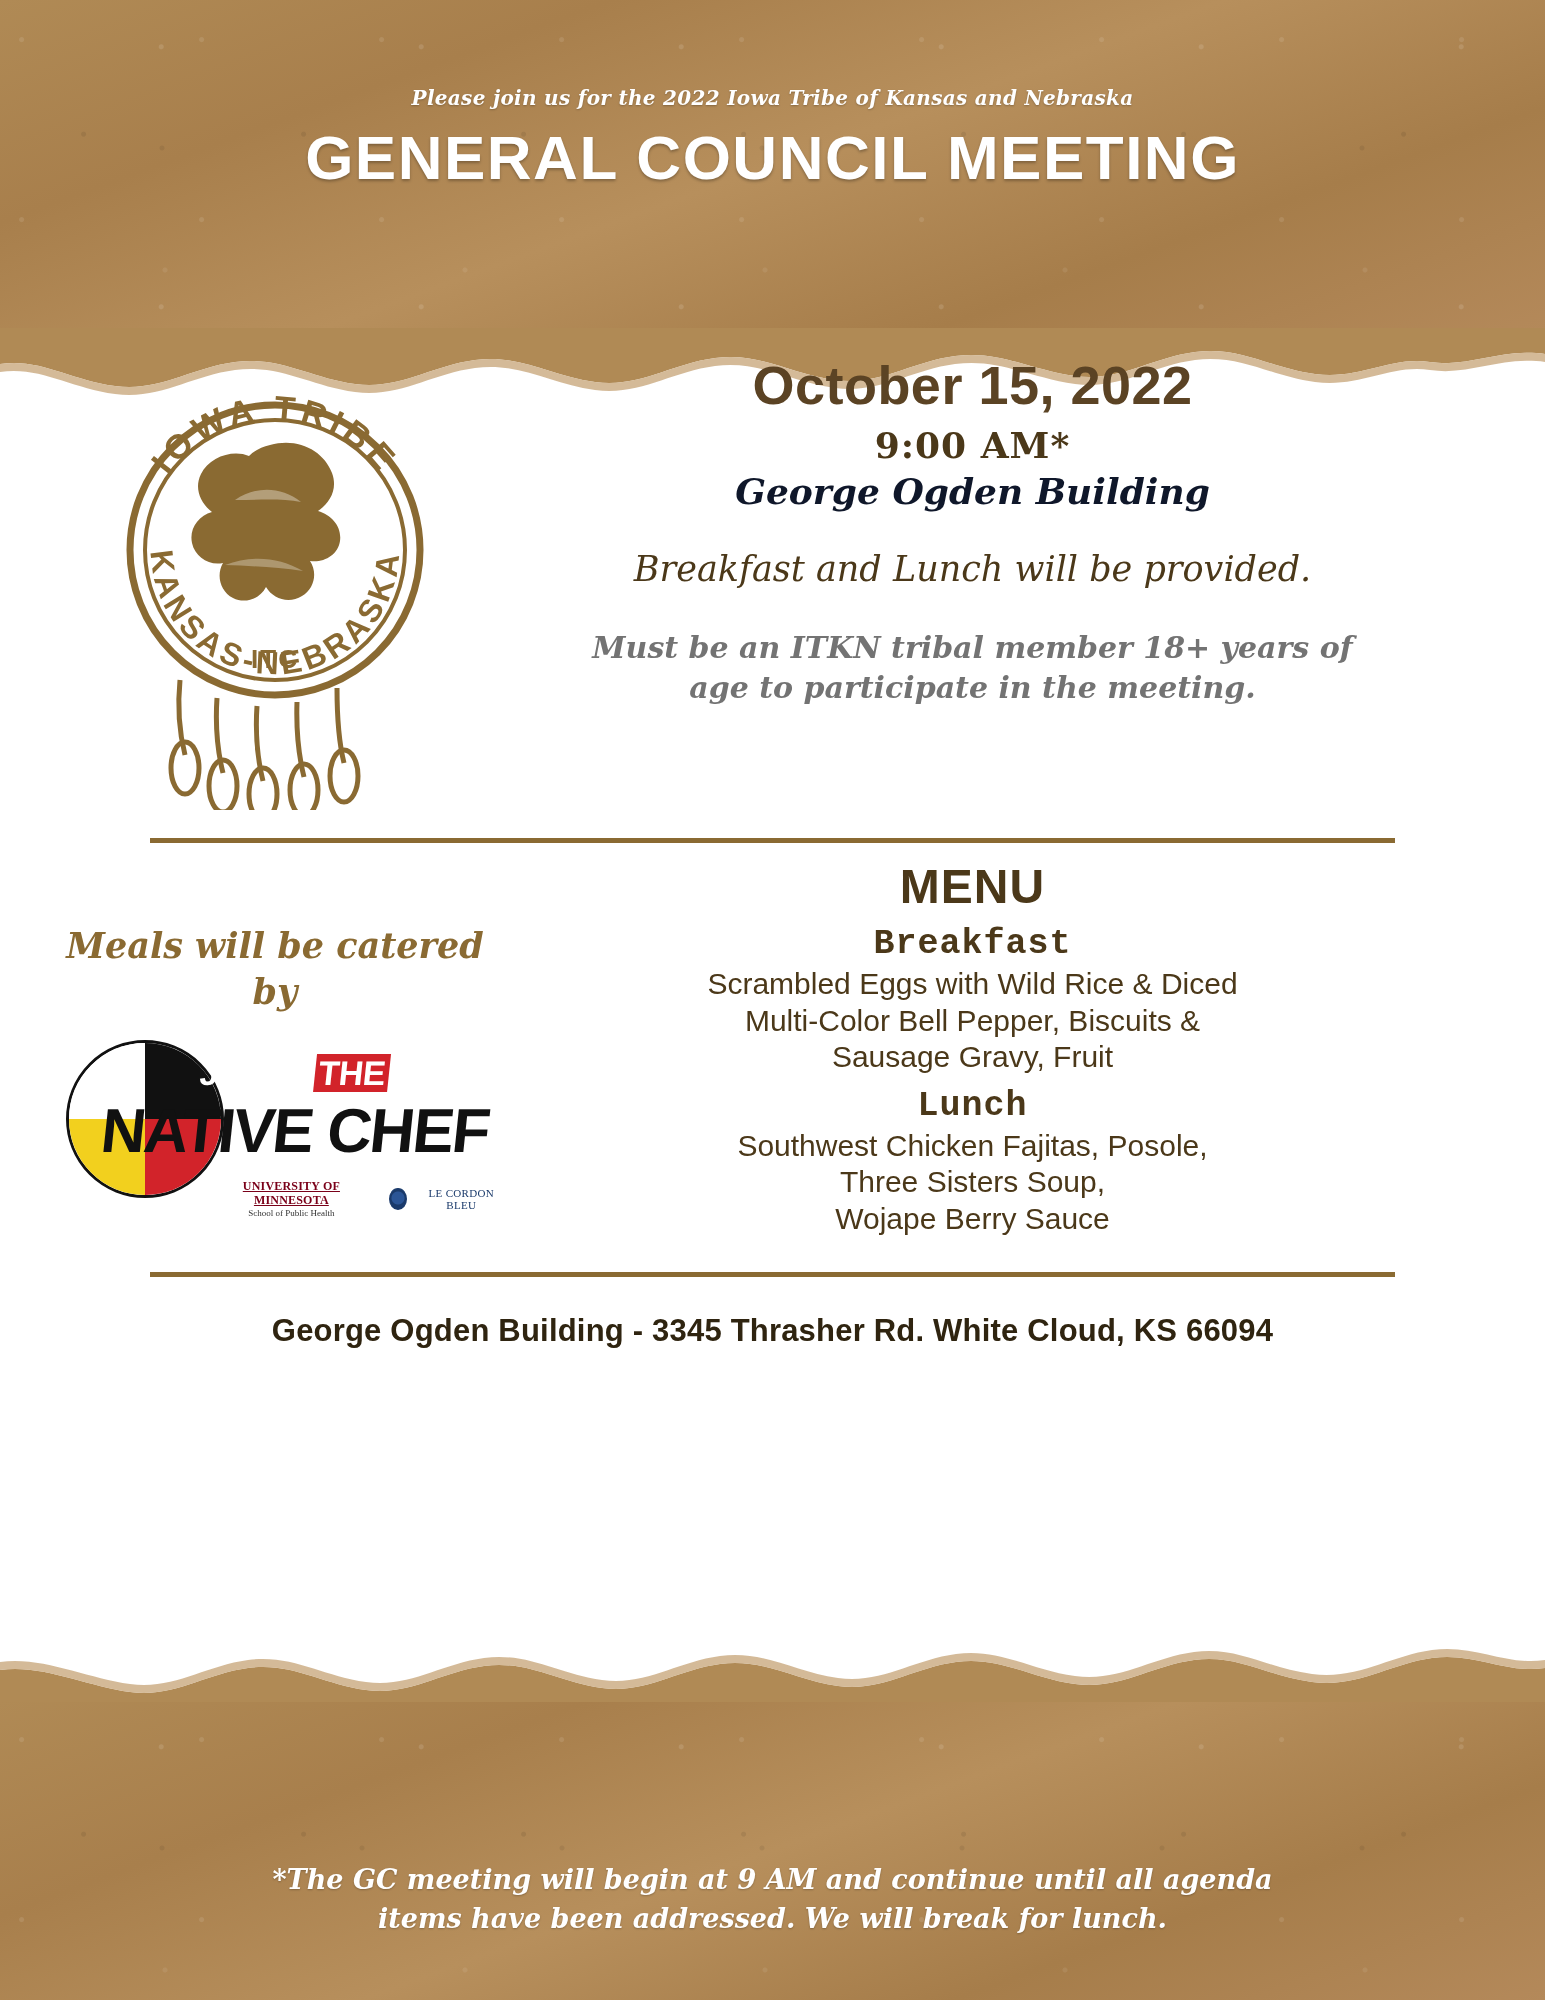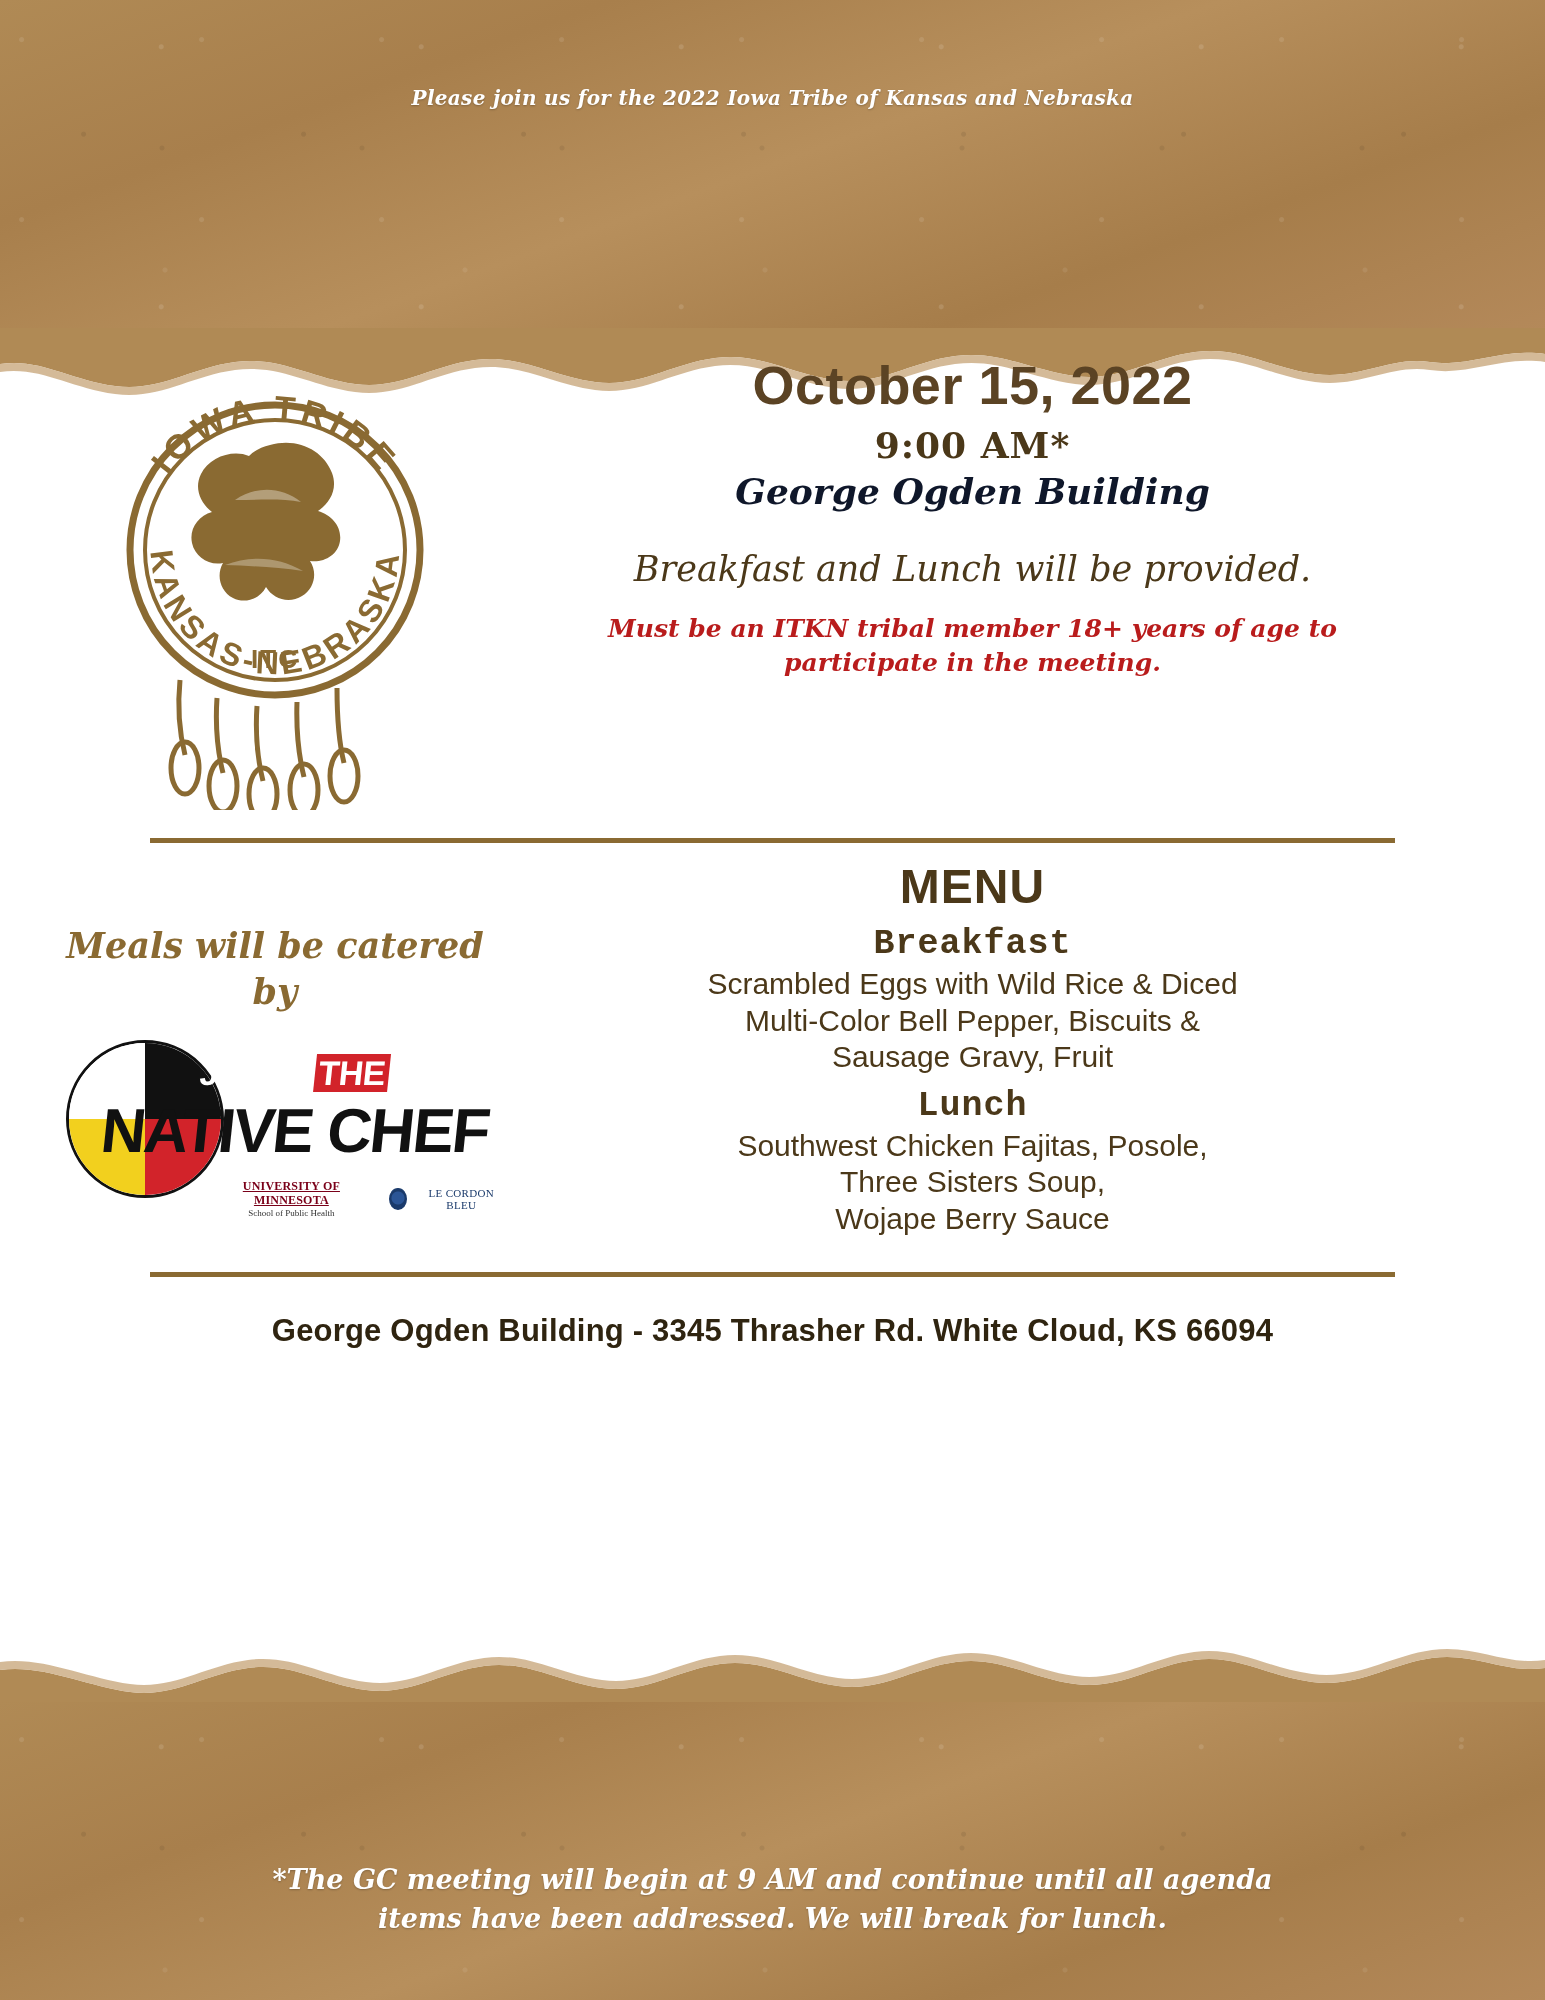--- a/index.html
+++ b/index.html
@@ -132,23 +132,23 @@
     font-size: 35px;
     color: #4b3819;
     margin-top: 36px;
     line-height: 1.25;
     padding: 0 40px;
   }
   .eligibility {
     font-family: "DejaVu Serif", serif;
     font-style: italic;
     font-weight: bold;
-    font-size: 25px;
-    color: #b91c1c;
-    margin-top: 20px;
+    font-size: 30px;
+    color: #737373;
+    margin-top: 36px;
     line-height: 1.35;
     padding: 0 90px;
   }
 
   .divider {
     height: 5px;
     background: #8a6a32;
     margin: 28px 150px 0 150px;
   }
 
@@ -339,20 +339,21 @@
                C1390,36 1360,60 1315,54 C1270,48 1240,26 1195,32 C1150,38 1120,62 1075,56
                C1030,50 1000,30 955,36 C910,42 880,66 835,60 C790,54 760,32 715,38
                C670,44 640,68 595,62 C550,56 520,34 475,40 C430,46 400,70 355,64
                C310,58 280,36 235,42 C190,48 160,72 115,66 C70,60 40,38 0,44 Z" fill="#cdae86" opacity="0.85"></path>
     </svg>
   </div>
 </div>
 
 <div class="header">
   <div class="header-kicker">Please join us for the 2022 Iowa Tribe of Kansas and Nebraska</div>
+  <div class="header-title">GENERAL COUNCIL MEETING</div>
 </div>
 
 <div class="content">
 
   <div class="top-row">
 
     <div class="seal-col">
       <svg width="380" height="460" viewBox="0 0 380 460">
         <defs>
           <path id="arcTop" d="M 60,200 A 130,130 0 0 1 320,200" fill="none"></path>

